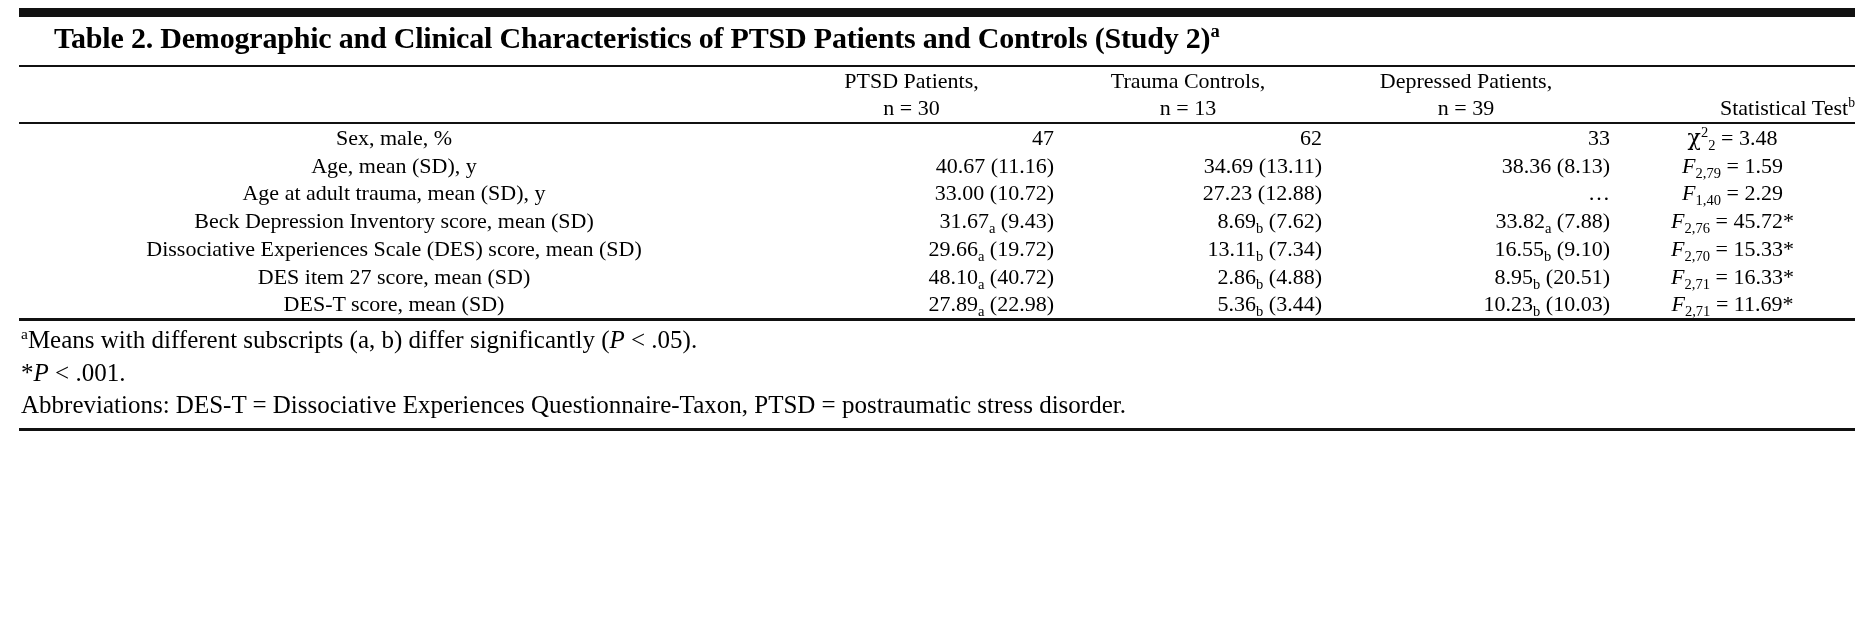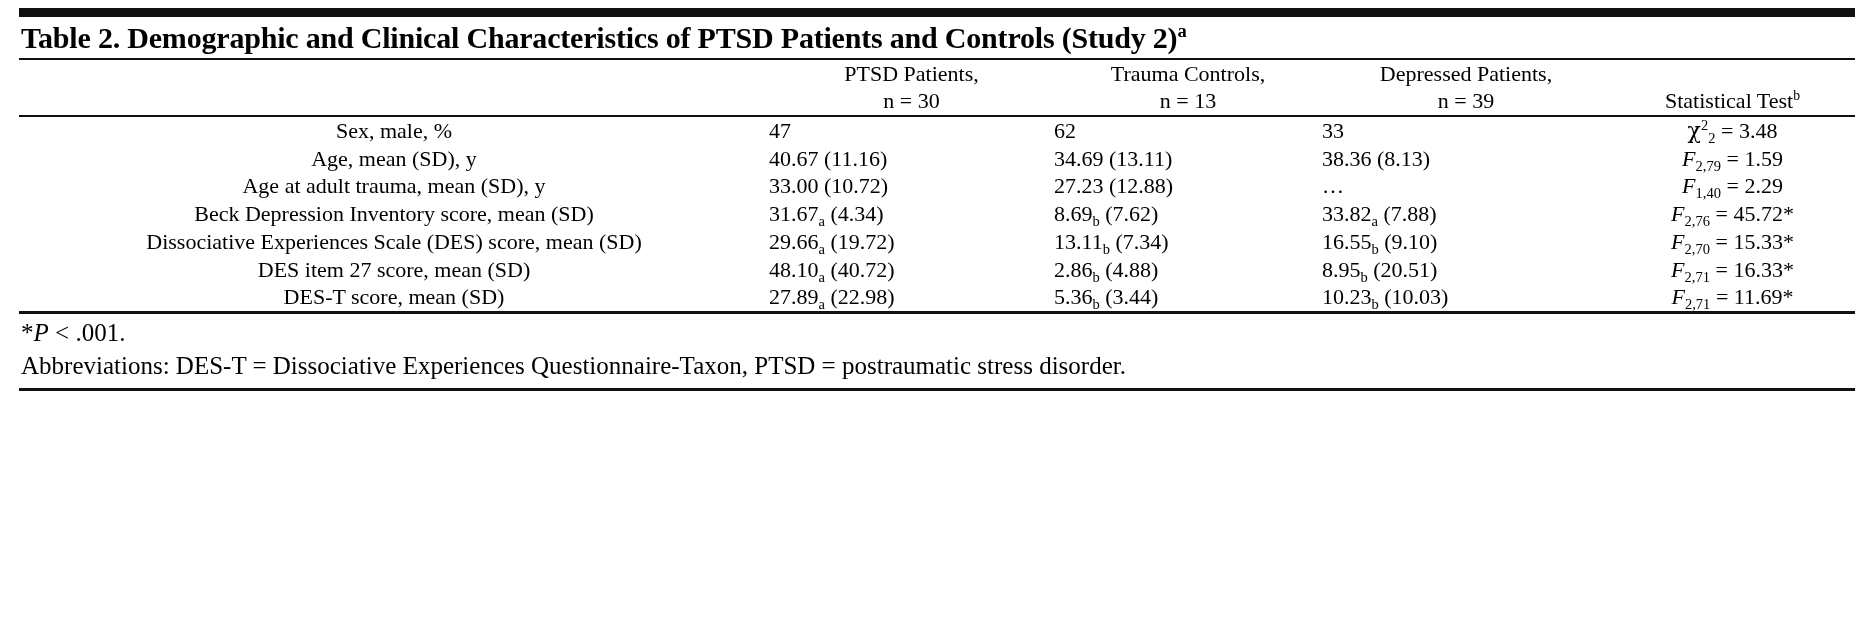--- a/index.html
+++ b/index.html
@@ -31,22 +31,23 @@
   }
   .rule-med {
     height: 3px;
     background: #111111;
     width: 100%;
   }
   .title {
     font-size: 30px;
     font-weight: bold;
     letter-spacing: -0.2px;
-    padding: 4px 0 3px 2px;
+    padding: 4px 0 10px 2px;
     line-height: 1.12;
+    margin-left: 33px;
   }
   .title sup {
     font-size: 0.62em;
     vertical-align: super;
     line-height: 0;
   }
   table.main {
     border-collapse: collapse;
     width: 100%;
     table-layout: fixed;
@@ -64,37 +65,37 @@
     line-height: 1.26;
   }
   th.h-label { text-align: left; }
   th.h-col {
     text-align: center;
     padding-bottom: 2px;
   }
   th.h-col .l1 { display: block; }
   th.h-col .l2 { display: block; }
   th.h-stat {
-    text-align: center;
+    text-align: right;
     vertical-align: bottom;
     padding-bottom: 2px;
     padding-right: 4px;
   }
   th.h-stat sup {
     font-size: 0.62em;
     vertical-align: super;
     line-height: 0;
   }
   td.row-label {
     text-align: center;
     padding-left: 2px;
     white-space: nowrap;
   }
   td.num {
-    text-align: left;
+    text-align: right;
   }
   td.stat {
     text-align: center;
     padding-right: 4px;
     white-space: nowrap;
   }
   sub {
     font-size: 0.66em;
     vertical-align: sub;
     line-height: 0;
@@ -200,21 +201,21 @@
         <td class="row-label">Age at adult trauma, mean (SD), y</td>
         <td class="num">33.00 (10.72)</td>
         <td class="num">27.23 (12.88)</td>
         <td class="num">…</td>
         <td class="stat"><span class="ital">F</span><sub>1,40</sub> <span>= 2.29</span></td>
       </tr>
 
 
       <tr>
         <td class="row-label">Beck Depression Inventory score, mean (SD)</td>
-        <td class="num"><span>31.67</span><sub>a</sub><span> (4.34)</span></td>
+        <td class="num"><span>31.67</span><sub>a</sub><span> (9.43)</span></td>
         <td class="num"><span>8.69</span><sub>b</sub><span> (7.62)</span></td>
         <td class="num"><span>33.82</span><sub>a</sub><span> (7.88)</span></td>
         <td class="stat"><span class="ital">F</span><sub>2,76</sub> <span>= 45.72*</span></td>
       </tr>
 
       <tr>
         <td class="row-label">Dissociative Experiences Scale (DES) score, mean (SD)</td>
         <td class="num"><span>29.66</span><sub>a</sub><span> (19.72)</span></td>
         <td class="num"><span>13.11</span><sub>b</sub><span> (7.34)</span></td>
         <td class="num"><span>16.55</span><sub>b</sub><span> (9.10)</span></td>
@@ -236,19 +237,20 @@
         <td class="num"><span>10.23</span><sub>b</sub><span> (10.03)</span></td>
         <td class="stat"><span class="ital">F</span><sub>2,71</sub> <span>= 11.69*</span></td>
       </tr>
 
     </tbody>
   </table>
 
   <div class="rule-med"></div>
 
   <div class="footnotes">
+    <div class="fn"><sup>a</sup><span>Means with different subscripts (a, b) differ significantly (</span><span class="ital">P</span><span> &lt; .05).</span></div>
     <div class="fn"><span>*</span><span class="ital">P</span><span> &lt; .001.</span></div>
     <div class="fn">Abbreviations: DES-T = Dissociative Experiences Questionnaire-Taxon, PTSD = postraumatic stress disorder.</div>
   </div>
 
   <div class="rule-bottom"></div>
 
 </div>
 
 </body></html>

